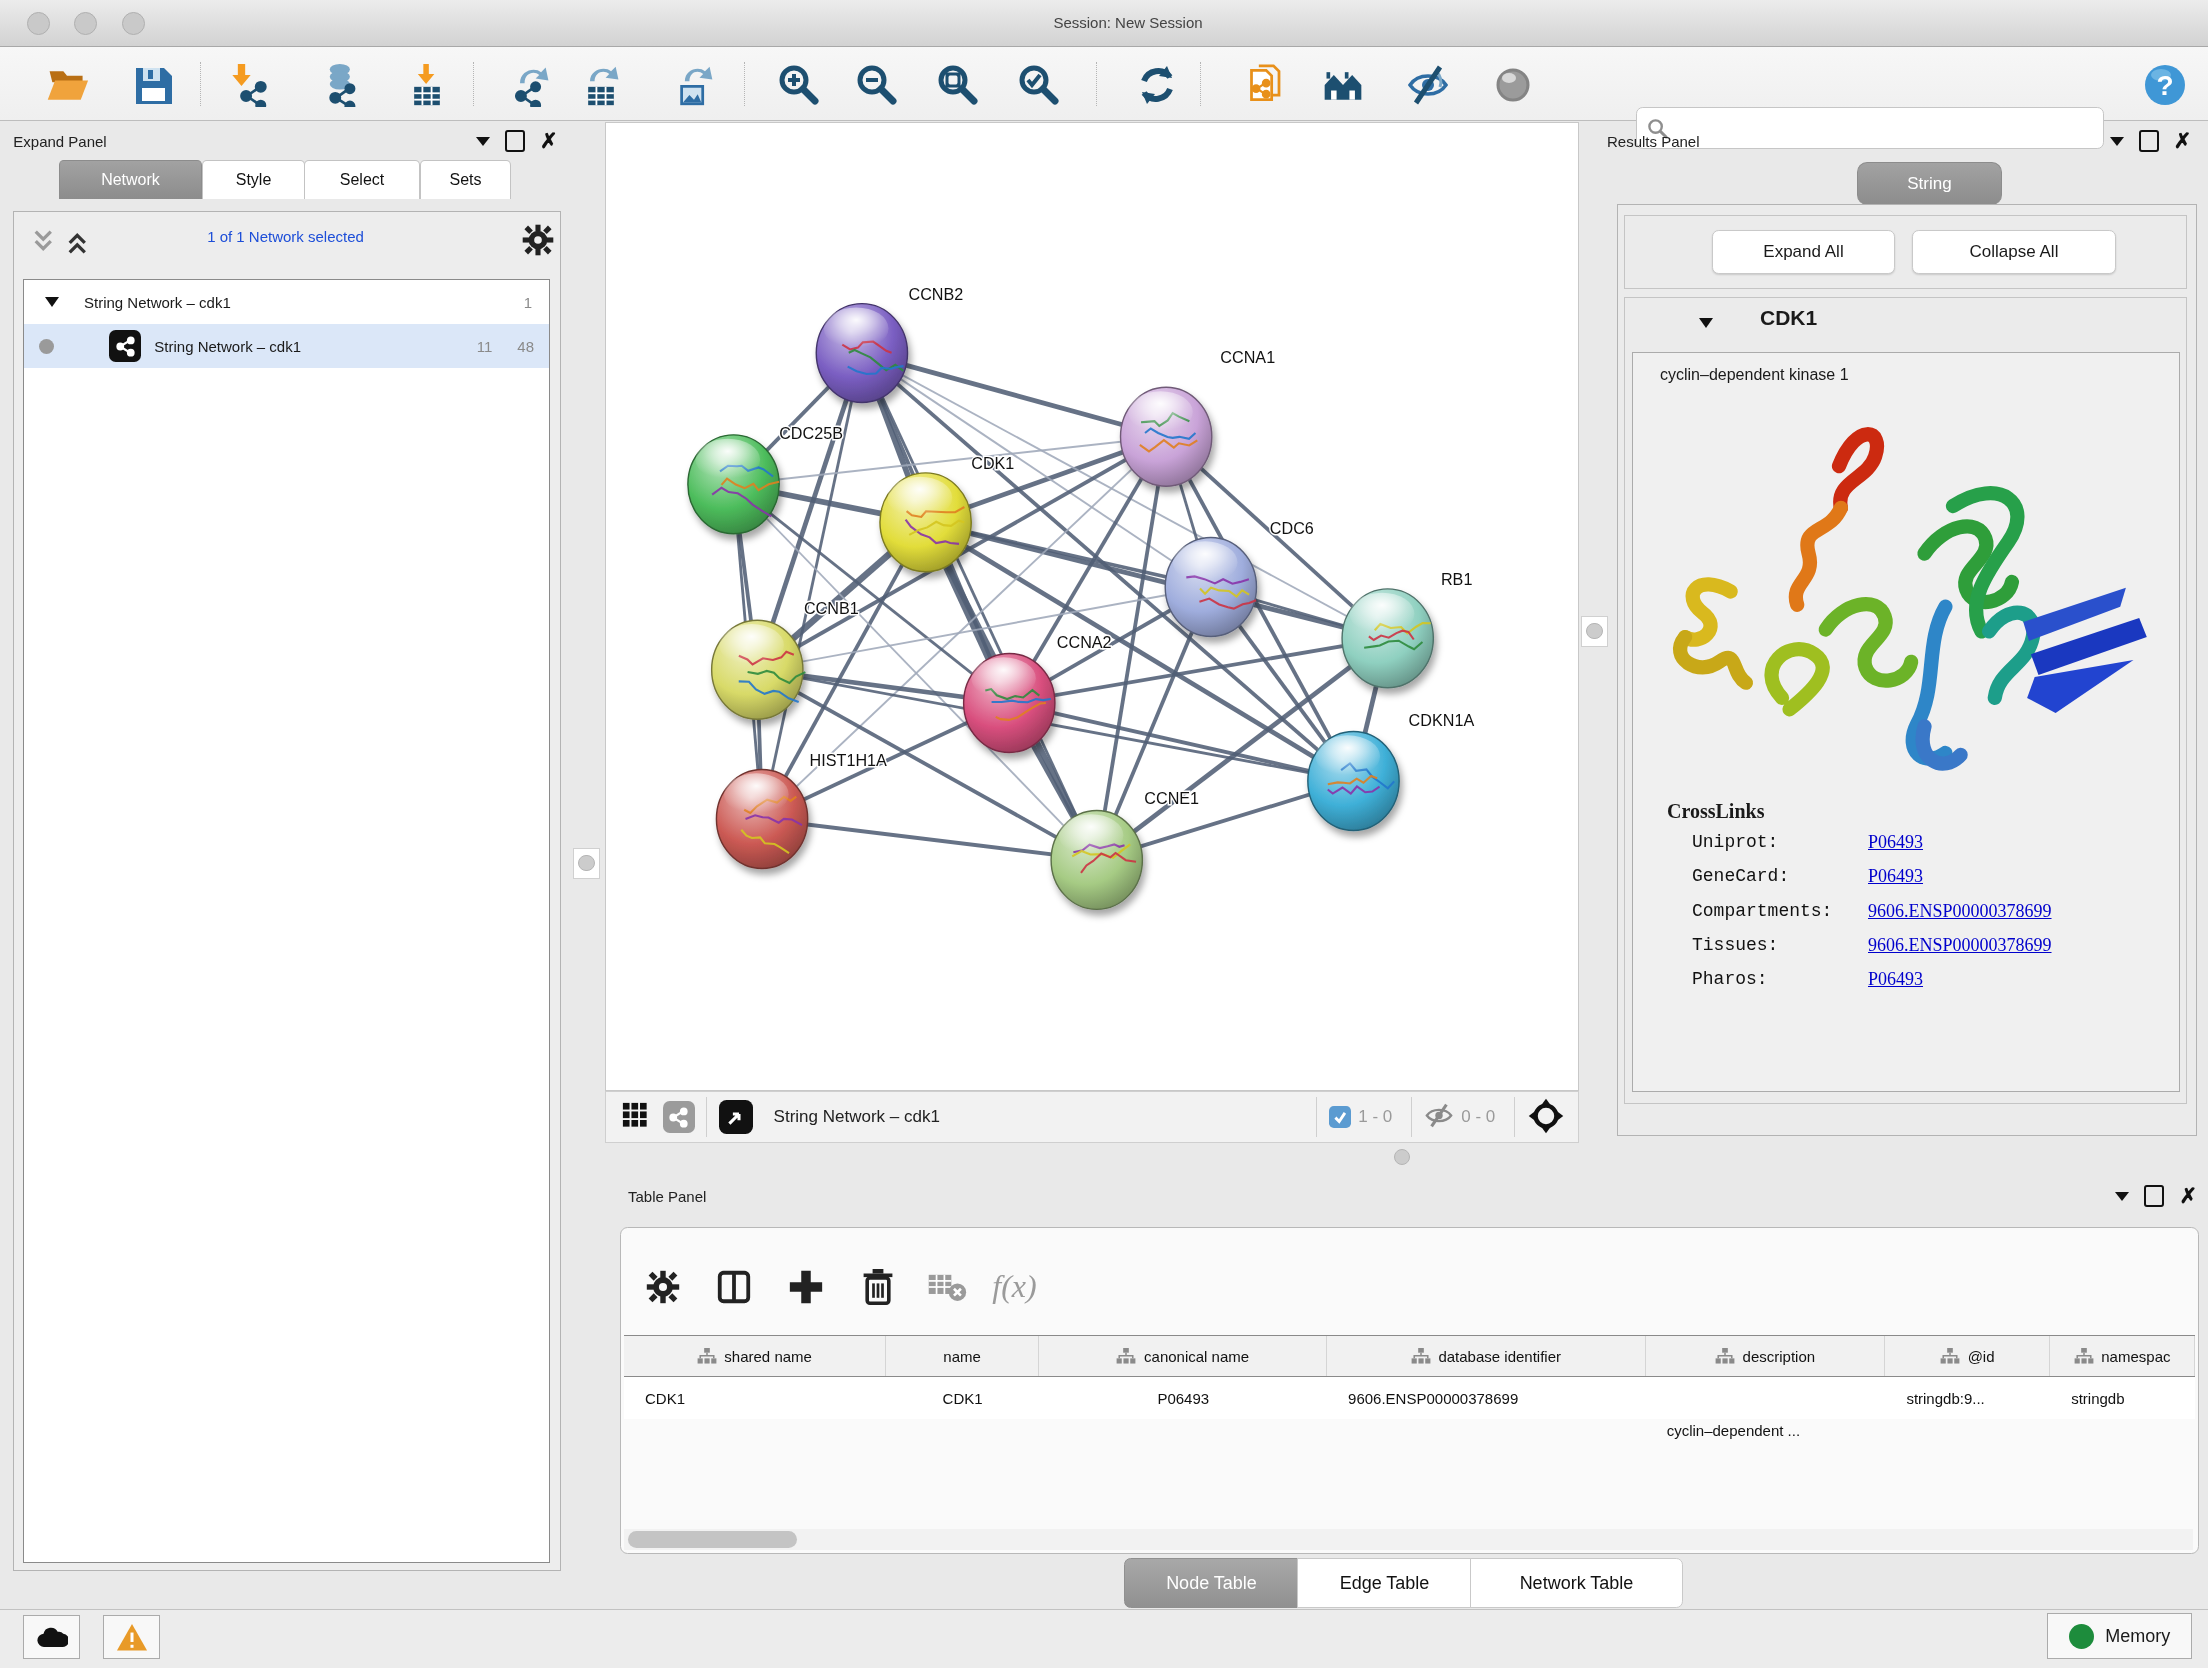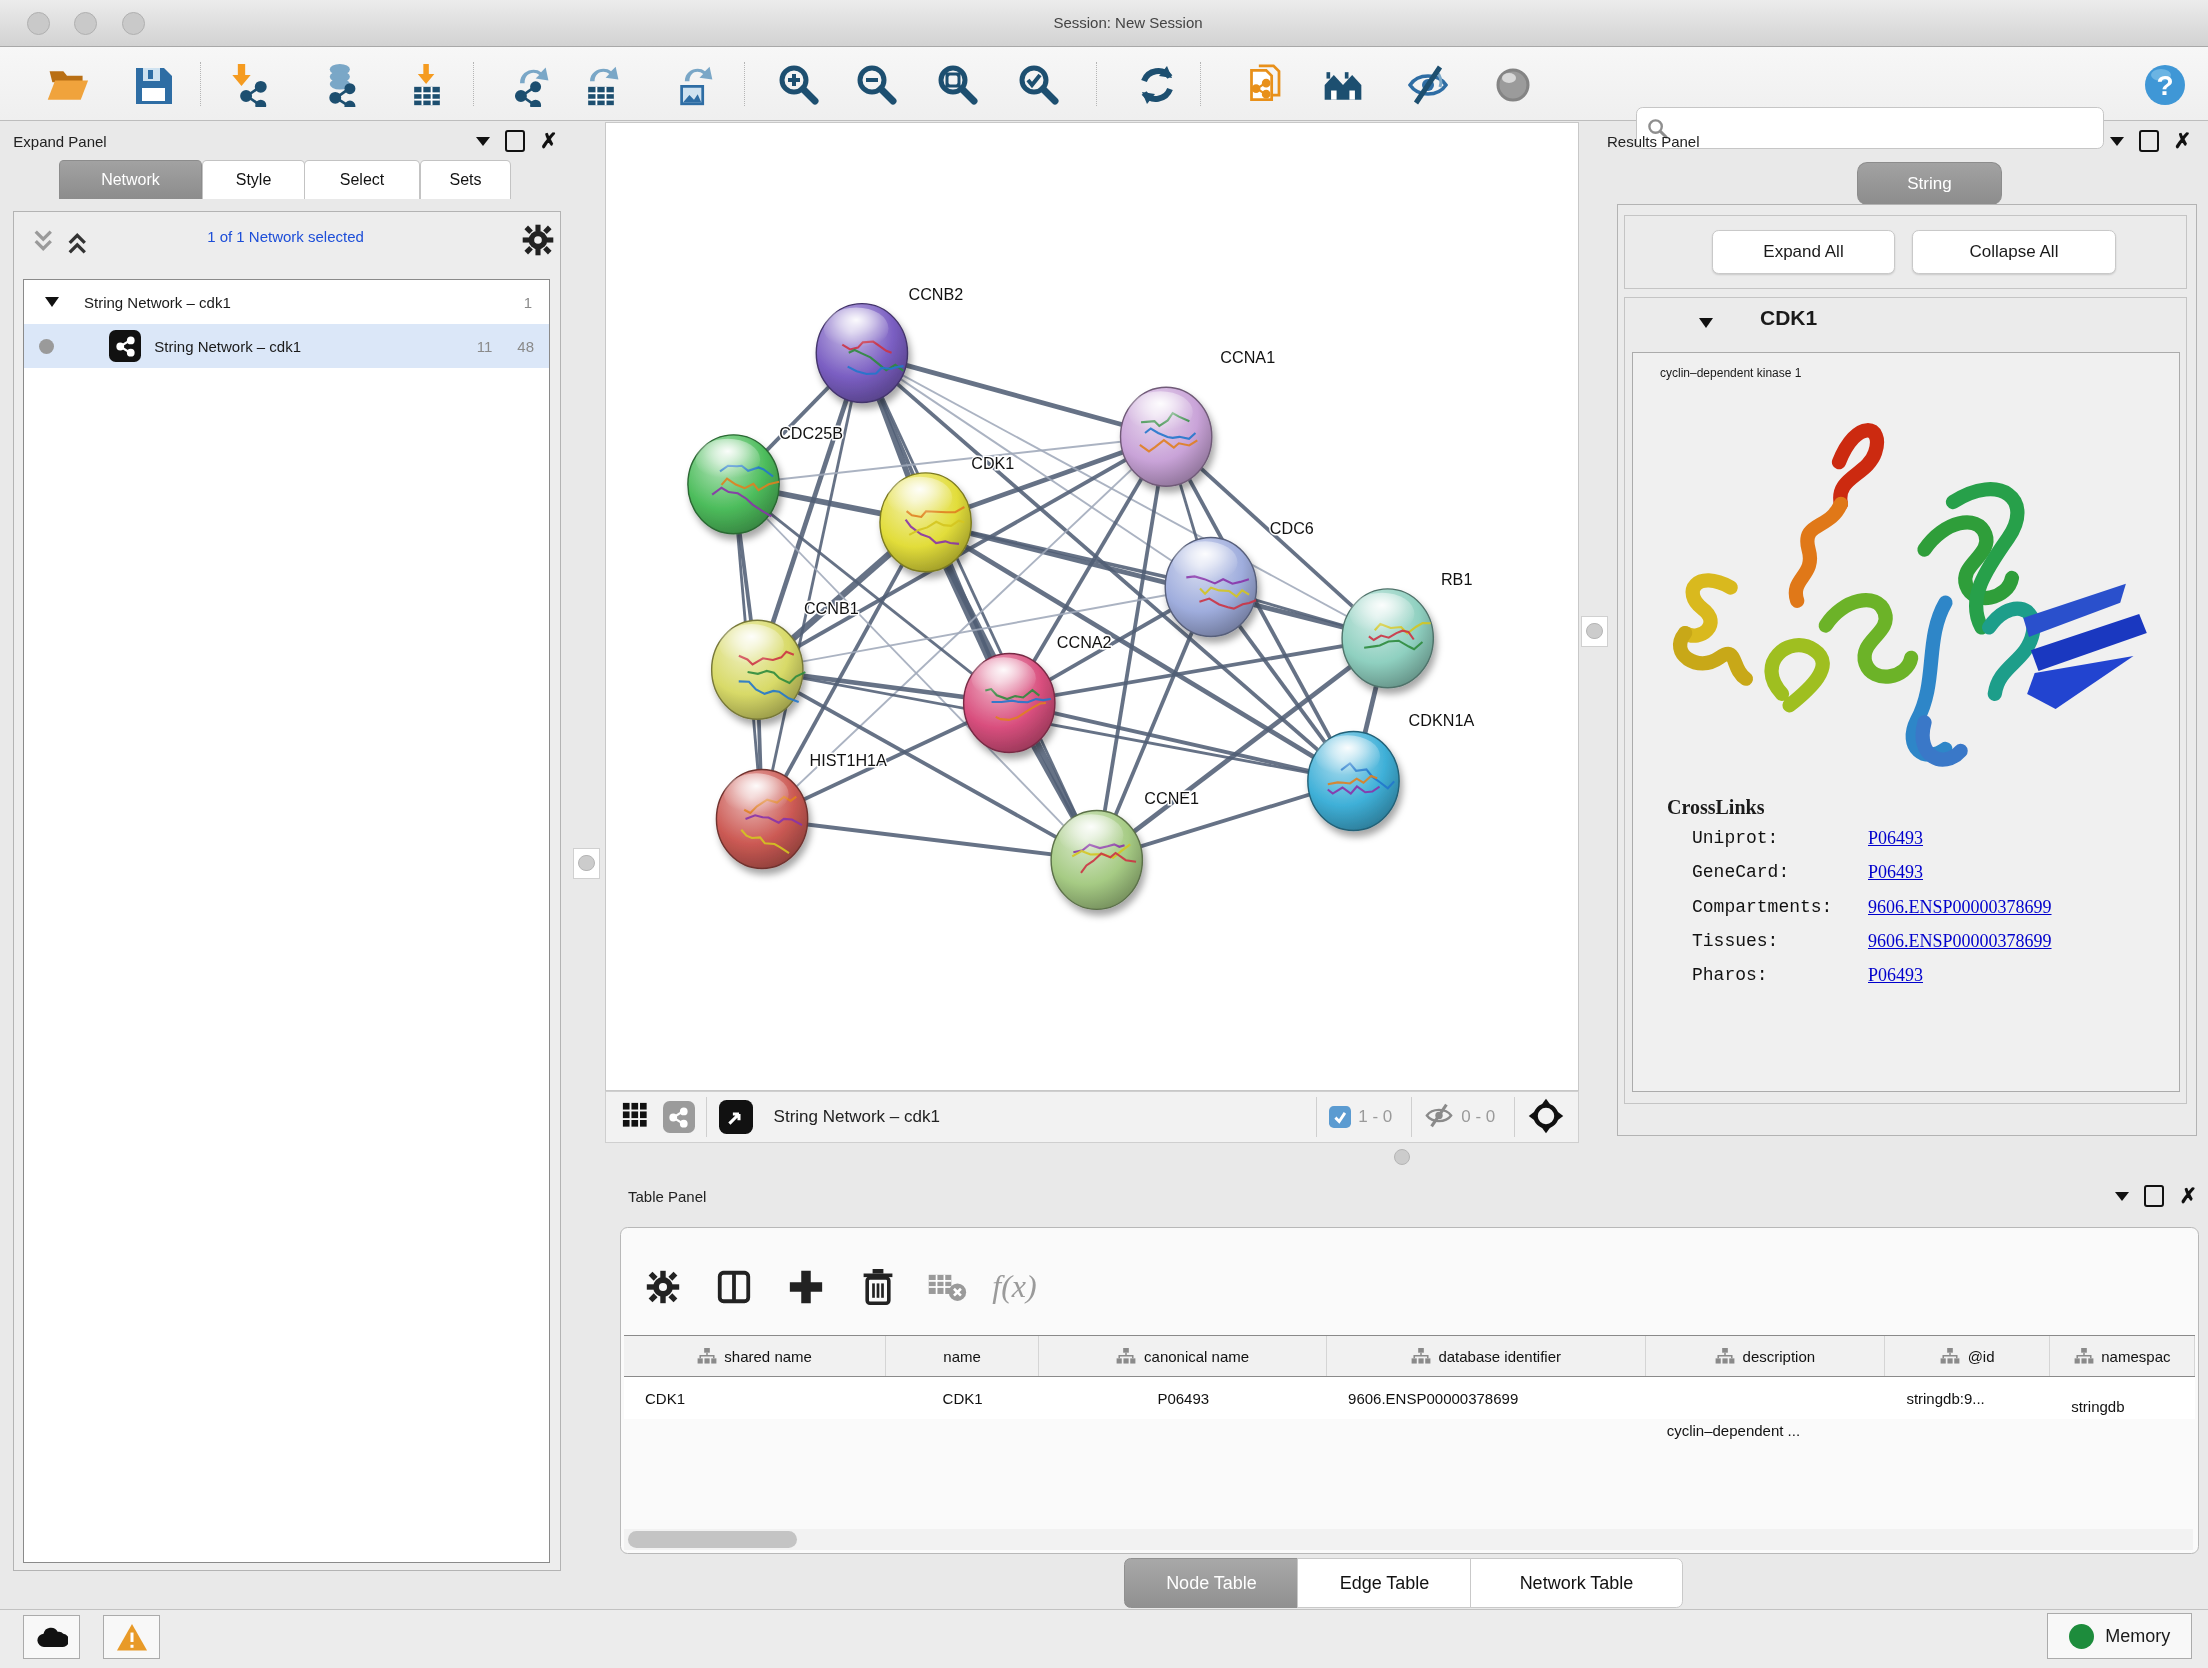--- a/index.html
+++ b/index.html
@@ -636,21 +636,21 @@
 </div>
 <div class="tab abs active" style="left:1857px;top:162px;width:143px;height:42px;line-height:42px;border-radius:10px;font-size:17px">String</div>
 <div id="rp-outer" class="abs"></div>
 <div id="rp-expandbox" class="abs"></div>
 <div class="rp-btn abs" style="left:1712px;top:230px;width:181px">Expand All</div>
 <div class="rp-btn abs" style="left:1912px;top:230px;width:202px">Collapse All</div>
 <div id="rp-section" class="abs"></div>
 <span class="tri-down abs" style="left:1699px;top:318px"></span>
 <div class="abs" style="left:1760px;top:306px;font-size:21px;font-weight:bold">CDK1</div>
 <div id="rp-inner" class="abs">
-  <div style="margin:13.3px 0 0 27px;font-size:12px">cyclin–dependent kinase 1</div>
+  <div style="margin:13.3px 0 0 27px;font-size:16px">cyclin–dependent kinase 1</div>
   <svg width="533" height="399" viewBox="0 0 560 420" style="margin:7.6px 0 0 5.7px">
     <g fill="none" stroke-linecap="round" stroke-width="15">
       <path d="M210 78 C228 32 258 38 248 68 C240 92 206 94 212 122" stroke="#cc2a10"></path>
       <path d="M212 122 C200 150 170 140 178 170 C186 198 158 200 166 224" stroke="#e07818"></path>
       <path d="M96 210 C60 190 44 215 66 232 C88 248 64 268 48 258" stroke="#d9b91e"></path>
       <path d="M48 258 C30 280 62 300 84 284 C104 270 96 296 112 306" stroke="#c8a818"></path>
       <path d="M150 322 C120 290 158 258 184 276 C208 292 178 318 158 334" stroke="#9fbf20"></path>
       <path d="M196 250 C214 222 250 214 258 236 C266 258 230 266 238 290 C246 312 282 306 286 284" stroke="#6cb328"></path>
       <path d="M300 170 C320 140 356 132 364 154 C372 176 336 186 344 208 C352 230 388 222 392 200" stroke="#2f9e3a"></path>
       <path d="M330 120 C380 88 416 118 388 158 C364 192 344 222 360 252" stroke="#27a04a"></path>
@@ -814,21 +814,21 @@
       <span>namespac</span>
     </div>
   </div>
 <div id="tbl-row" class="abs">
     <div class="td-cell" style="width: 262px;">CDK1</div>
     <div class="td-cell" style="width: 154px; justify-content: center; padding-left: 0px;">CDK1</div>
     <div class="td-cell" style="width: 288px; justify-content: center; padding-left: 0px;">P06493</div>
     <div class="td-cell" style="width: 319px;">9606.ENSP00000378699</div>
     <div class="td-cell" style="width: 240px; margin-top: 32px;">cyclin–dependent ...</div>
     <div class="td-cell" style="width: 165px;">stringdb:9...</div>
-    <div class="td-cell" style="width: 145px; margin-top: 8px;">stringdb</div>
+    <div class="td-cell" style="width: 145px;">stringdb</div>
   </div>
 <div id="tbl-scroll" class="abs"></div>
 <div id="tbl-thumb" class="abs"></div>
 <div class="bottom-tab abs active" style="left:1124px;top:1558px;width:173px;border-radius:6.7px 0 0 6.7px">Node Table</div>
 <div class="bottom-tab abs" style="left:1297px;top:1558px;width:173px">Edge Table</div>
 <div class="bottom-tab abs" style="left:1470px;top:1558px;width:211px;border-radius:0 6.7px 6.7px 0">Network Table</div>
 
 <div id="statusbar" class="abs"></div>
 <div class="sb-btn abs" style="left:23px">
   <svg width="32" height="23" viewBox="0 0 34 24">

